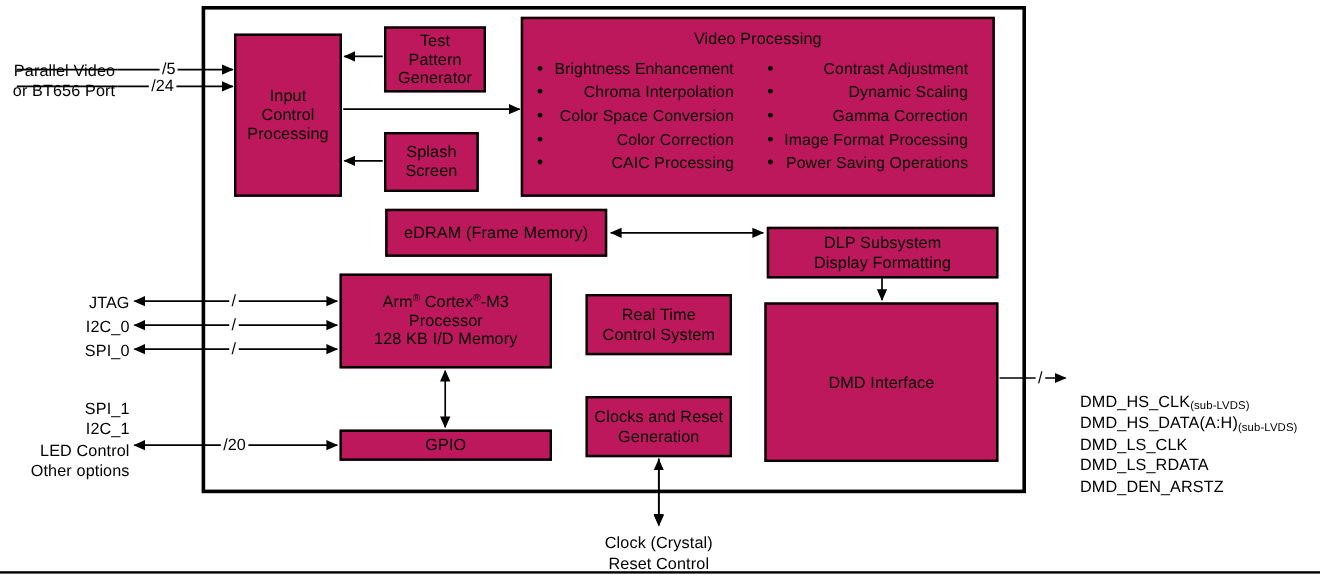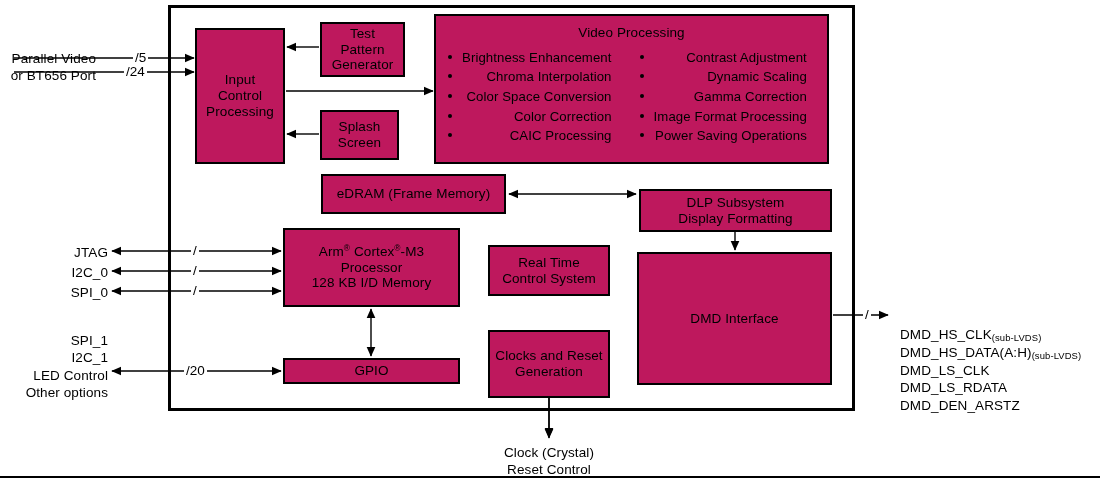--- a/index.html
+++ b/index.html
@@ -218,21 +218,21 @@
 
   <div class="box" id="real-time-control" style="left:488px;top:245px;width:122px;height:51px;">
     <span class="ln">Real Time</span>
     <span class="ln">Control System</span>
   </div>
 
   <div class="box" id="gpio" style="left:283px;top:358px;width:177px;height:26px;">
     <span class="ln">GPIO</span>
   </div>
 
-  <div class="box" id="clocks-reset" style="left:488px;top:330px;width:122px;height:68px;">
+  <div class="box" id="clocks-reset" style="left:488px;top:330px;width:122px;height:51px;">
     <span class="ln">Clocks and Reset</span>
     <span class="ln">Generation</span>
   </div>
 
   <div class="box" id="dmd-interface" style="left:637px;top:252px;width:195px;height:133px;">
     <span class="ln">DMD Interface</span>
   </div>
 
   <div class="lbl right-align" style="left:0px;top:50px;width:96px;">
     <div>Parallel Video</div>

